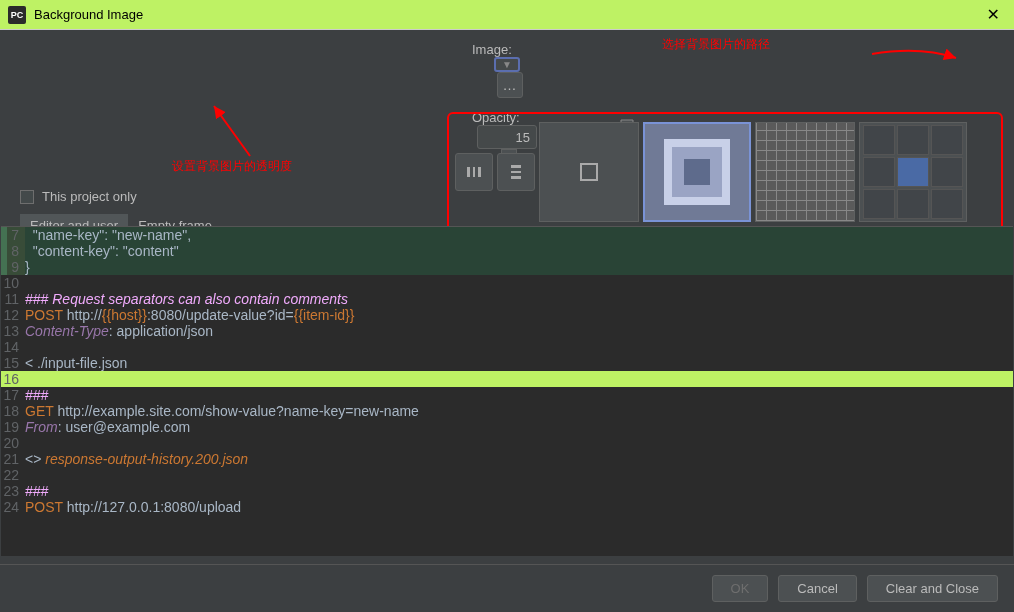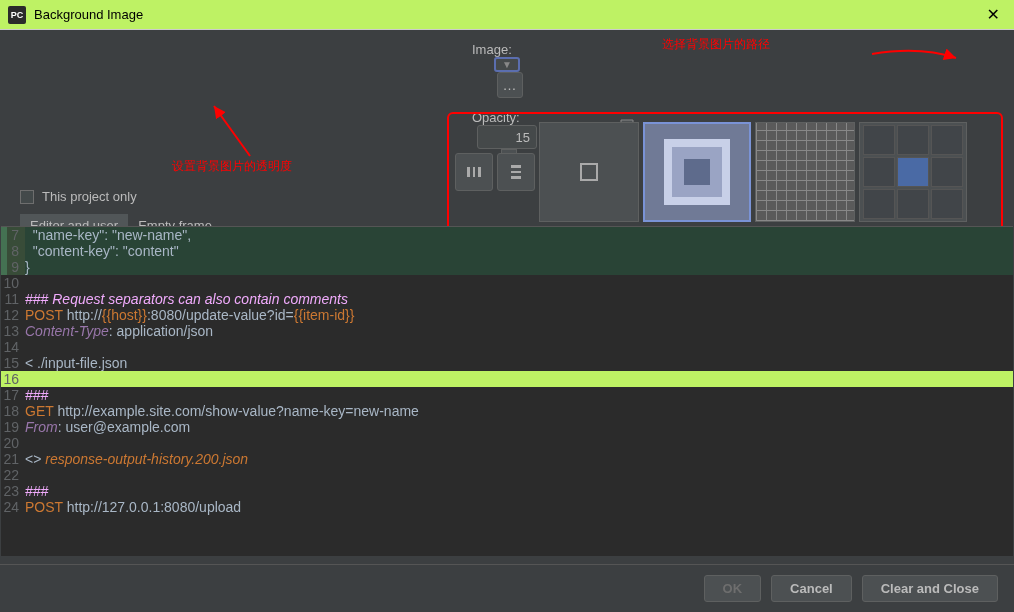--- a/index.html
+++ b/index.html
@@ -55,21 +55,21 @@
 .editor .line.bg-green .code { background: #294436; }
 .editor .line.bg-green { background: #294436; }
 .editor .line.bg-green .ln { background: #384c38; }
 .c-kw { color: #cc7832; }
 .c-comment { color: #f0abfc; font-style: italic; }
 .c-plain { color: #a9b7c6; }
 .c-var { color: #cc7832; }
 .c-resp { color: #cc7832; font-style: italic; }
 .c-head { color: #9876aa; font-style: italic; }
 
-.bottom-bar { position: absolute; bottom: 0; left: 0; right: 0; height: 48px; border-top: 1px solid #555; display: flex; align-items: center; justify-content: flex-end; padding: 0 16px; gap: 10px; font-weight: bold; }
+.bottom-bar { position: absolute; bottom: 0; left: 0; right: 0; height: 48px; border-top: 1px solid #555; display: flex; align-items: center; justify-content: flex-end; padding: 0 16px; gap: 10px; }
 .btn { padding: 5px 18px; background: #4c5052; border: 1px solid #5e6060; border-radius: 3px; font-size: 13px; color: #bbb; cursor: pointer; }
 .btn.disabled { color: #6e6e6e; }
 
 .arrow { position: absolute; pointer-events: none; }
 </style>
 </head>
 <body>
 
 <div class="titlebar">
   <div class="app-icon">PC</div>

